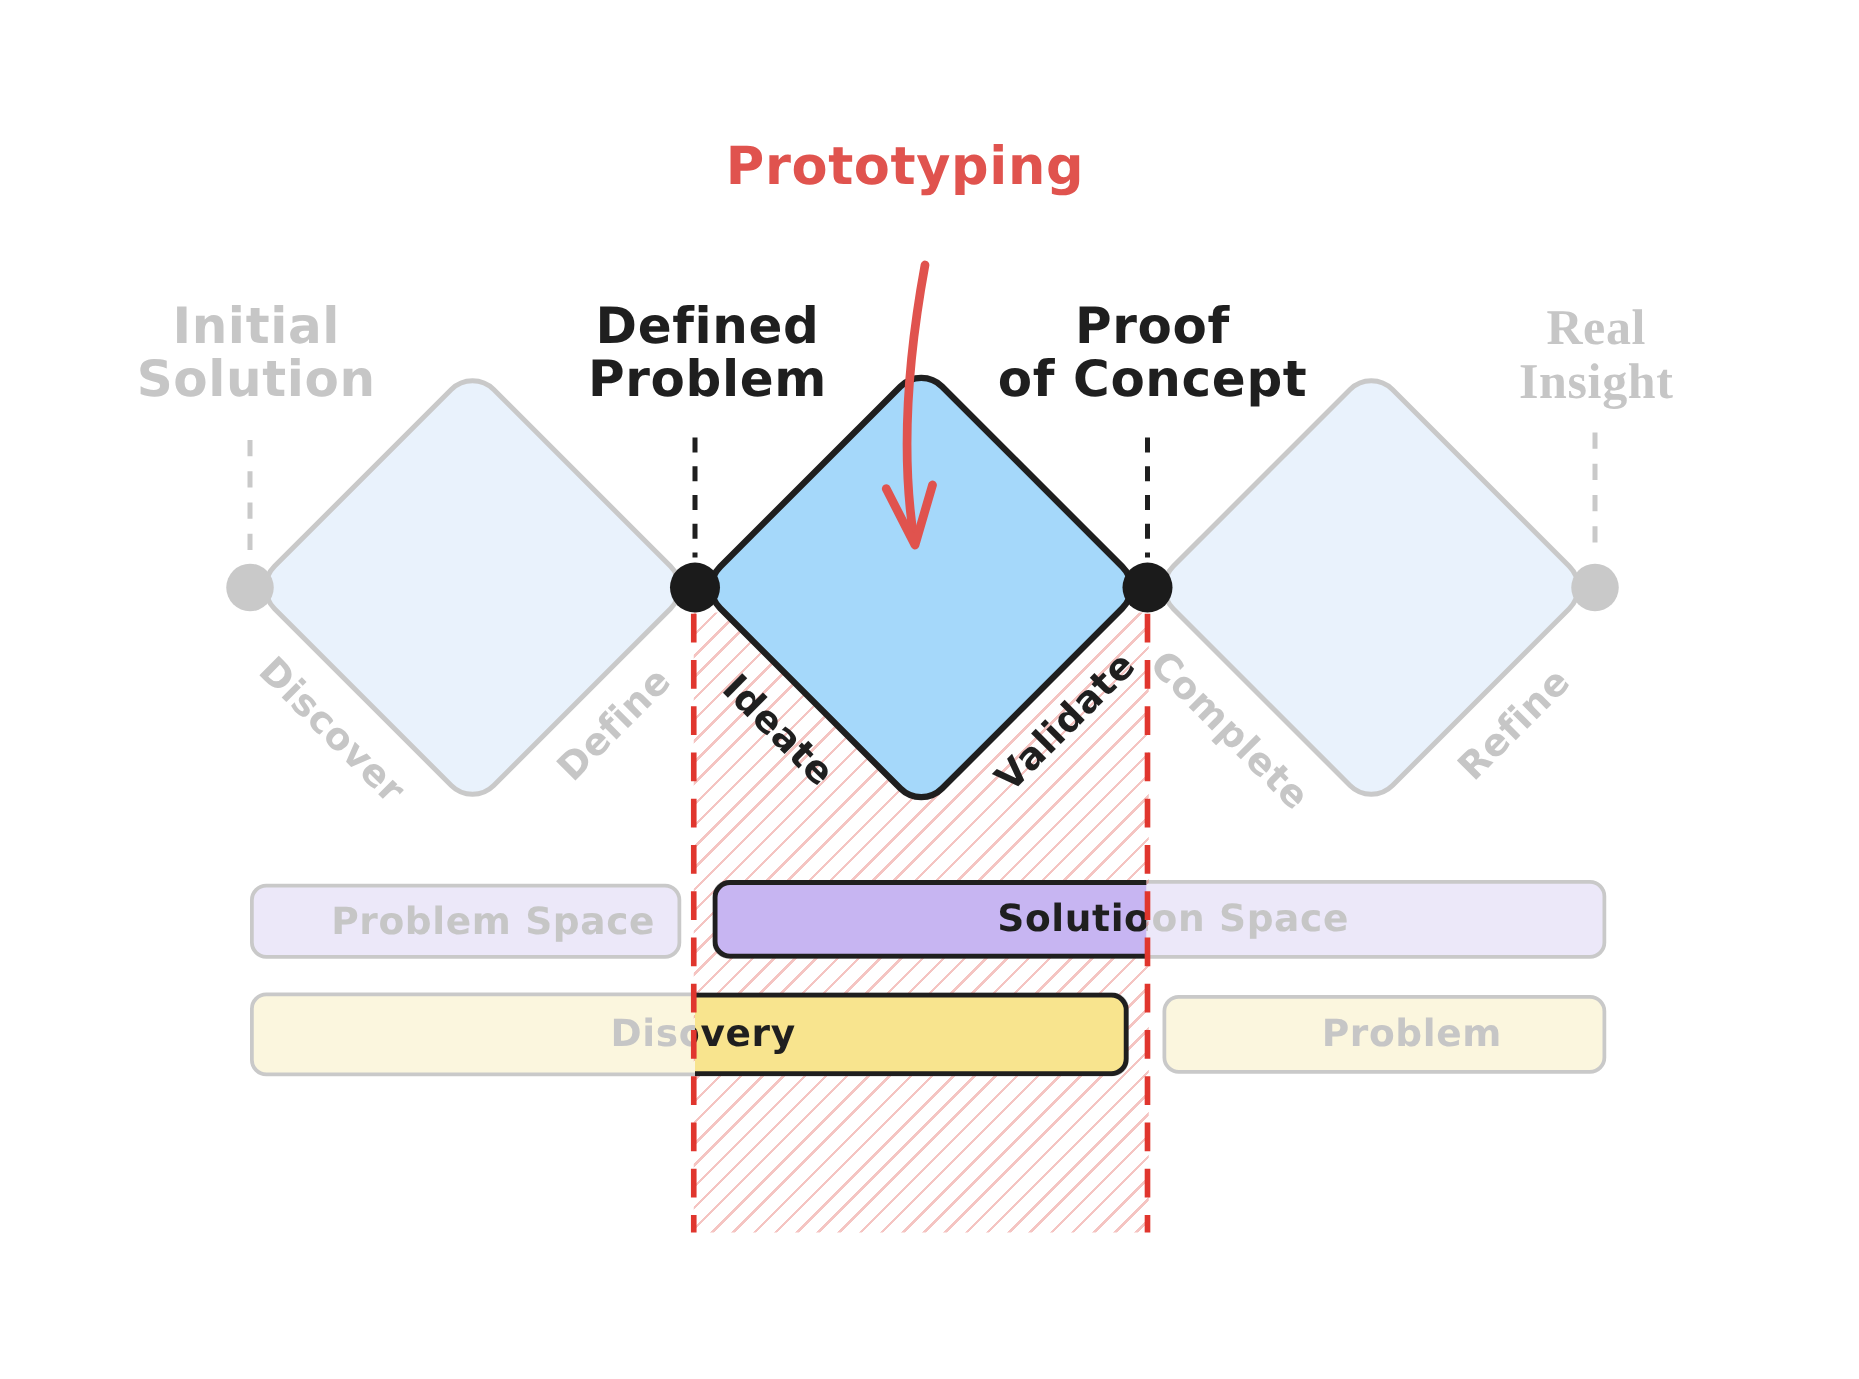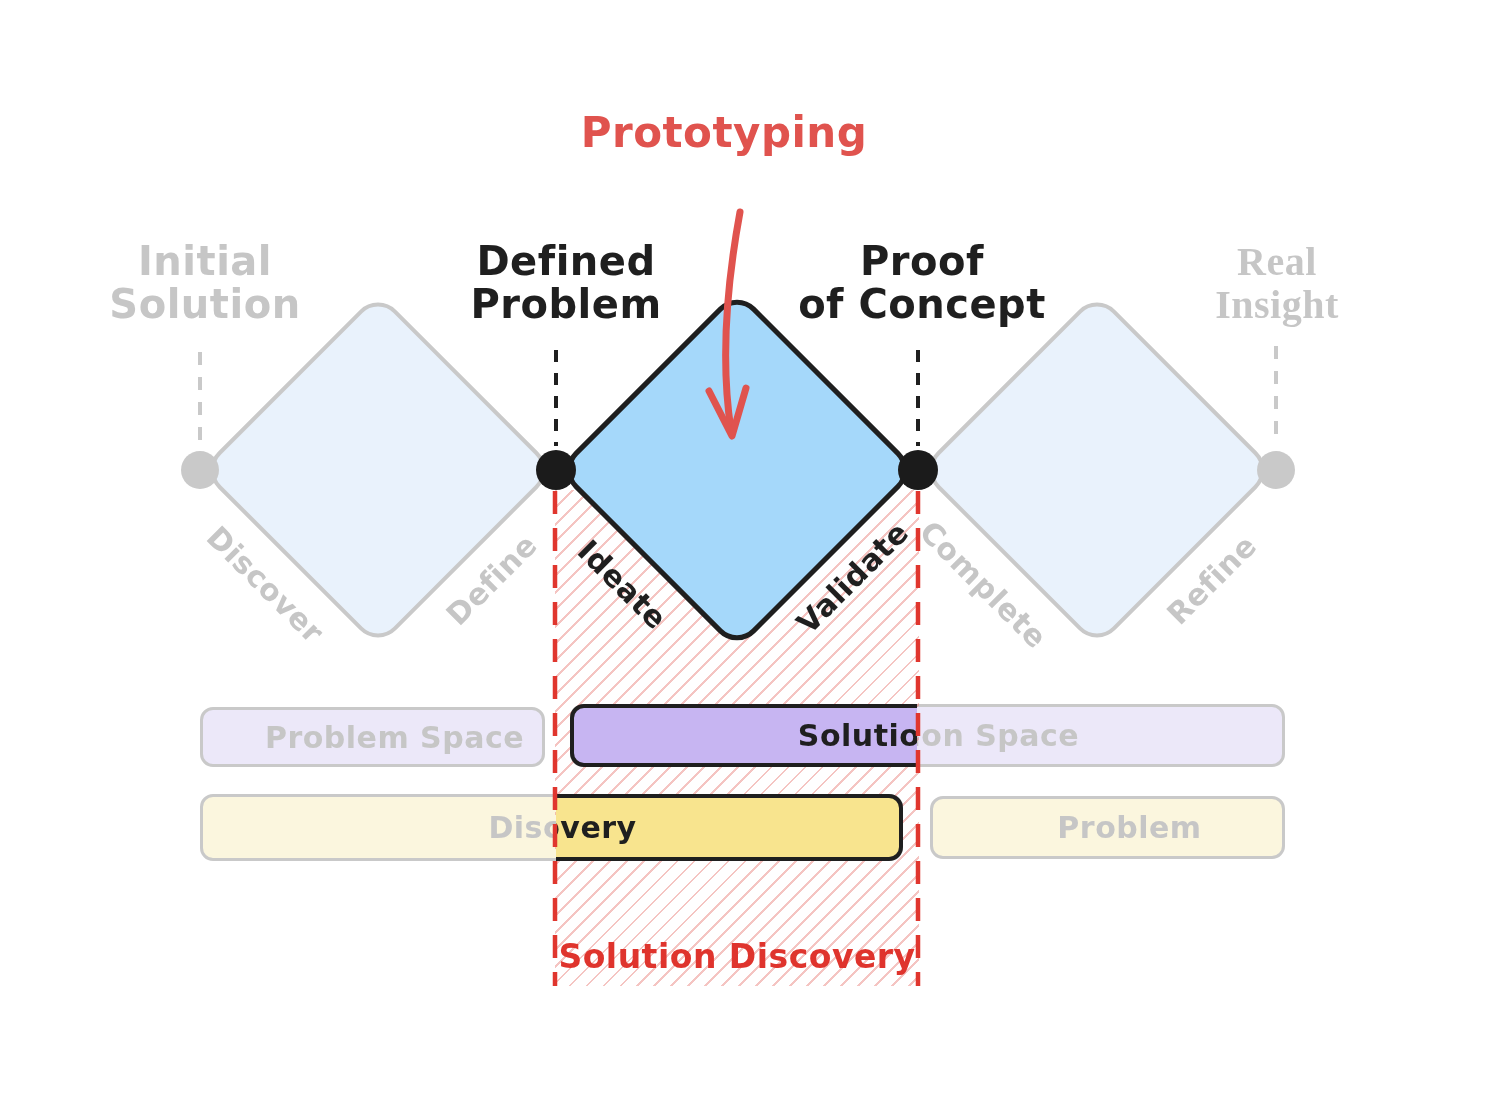--- a/index.html
+++ b/index.html
@@ -179,21 +179,20 @@
     <div class="overlay-bar">
       <span>Solution Space</span>
     </div>
   </div>
   <div class="overlay-clip clip-discovery">
     <div class="overlay-bar">
       <span>Discovery</span>
     </div>
   </div>
 
-  <div class="lbl red-strong" style="left:557px; top:936px; width:360px; font-size:33px; line-height:42px; z-index:4;">Solution Discovery</div>
 
   <svg class="anno" width="1487" height="1103" viewBox="0 0 1487 1103">
 
     <line x1="200" y1="352" x2="200" y2="446" stroke="#c9c9c9" stroke-width="4" stroke-dasharray="13 12"></line>
     <line x1="1276" y1="346" x2="1276" y2="442" stroke="#c9c9c9" stroke-width="4" stroke-dasharray="13 12"></line>
 
     <line x1="556" y1="350" x2="556" y2="446" stroke="#1f1f1f" stroke-width="4" stroke-dasharray="12 11"></line>
     <line x1="918" y1="350" x2="918" y2="446" stroke="#1f1f1f" stroke-width="4" stroke-dasharray="12 11"></line>
 
     <line x1="555" y1="491" x2="555" y2="986" stroke="#e0362e" stroke-width="4.5" stroke-dasharray="23 14"></line>

